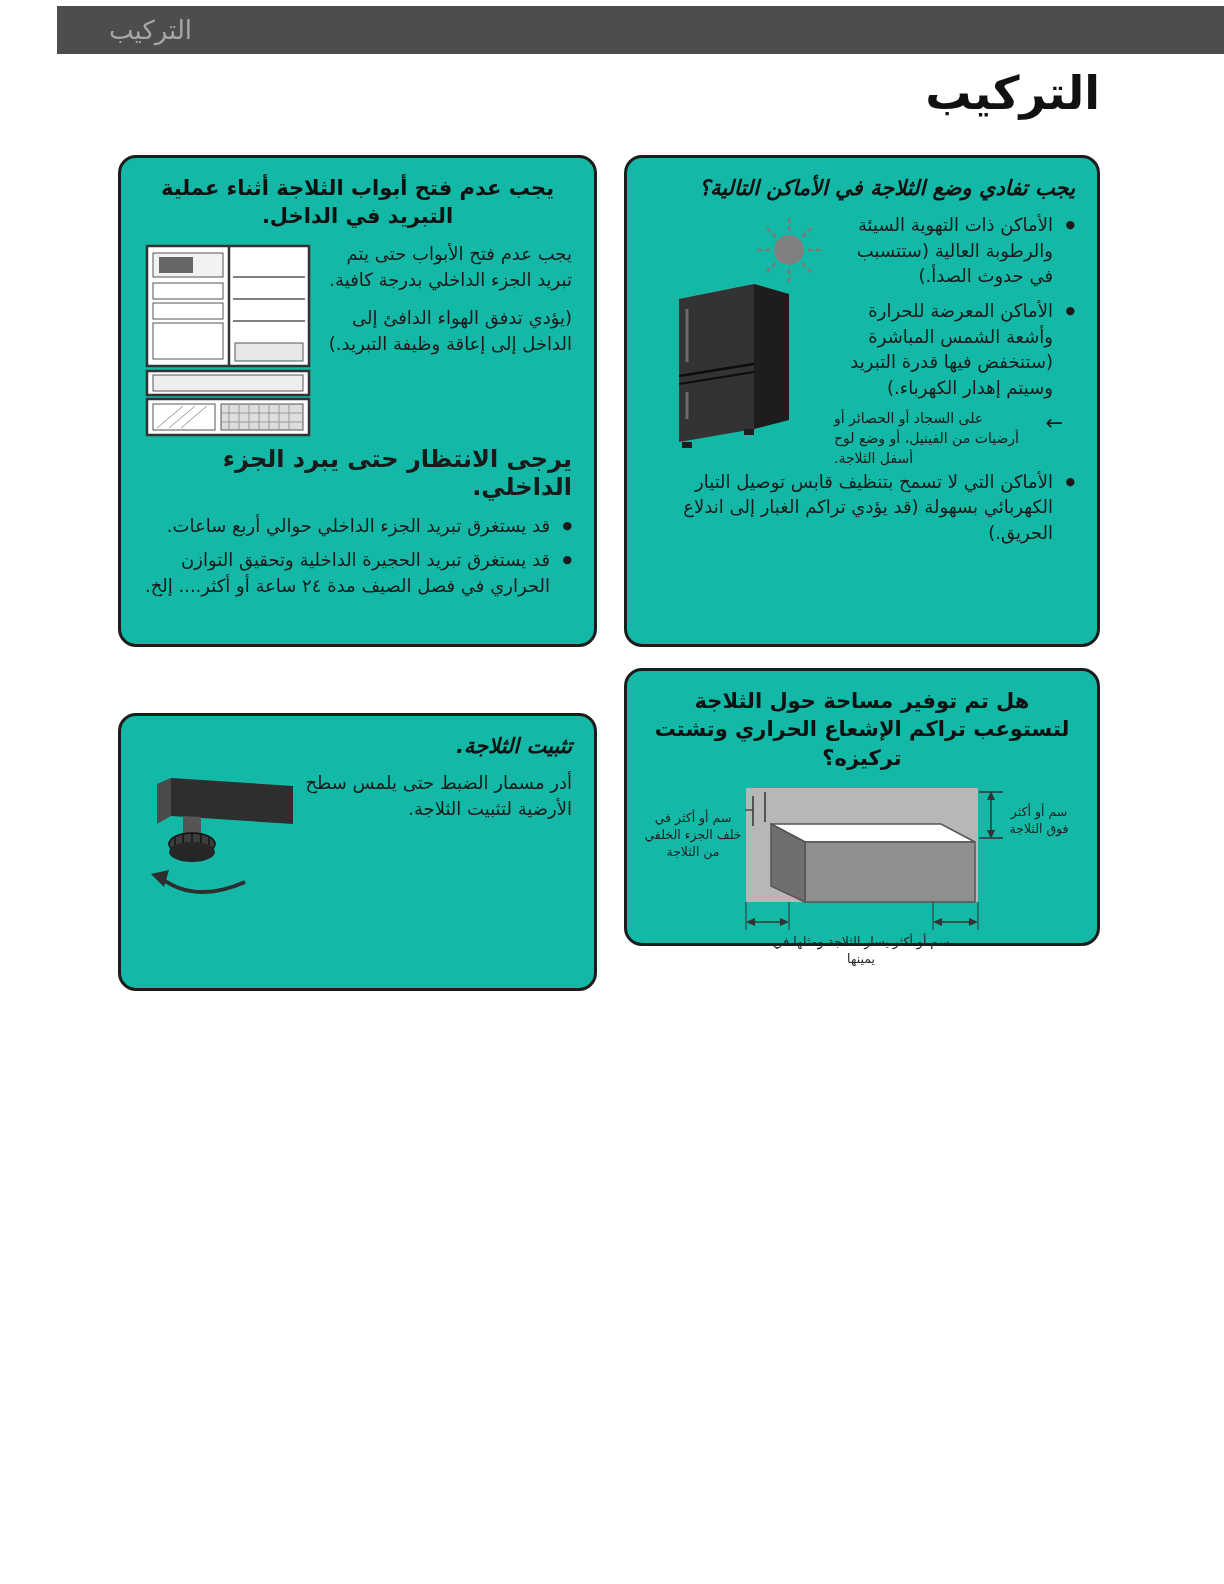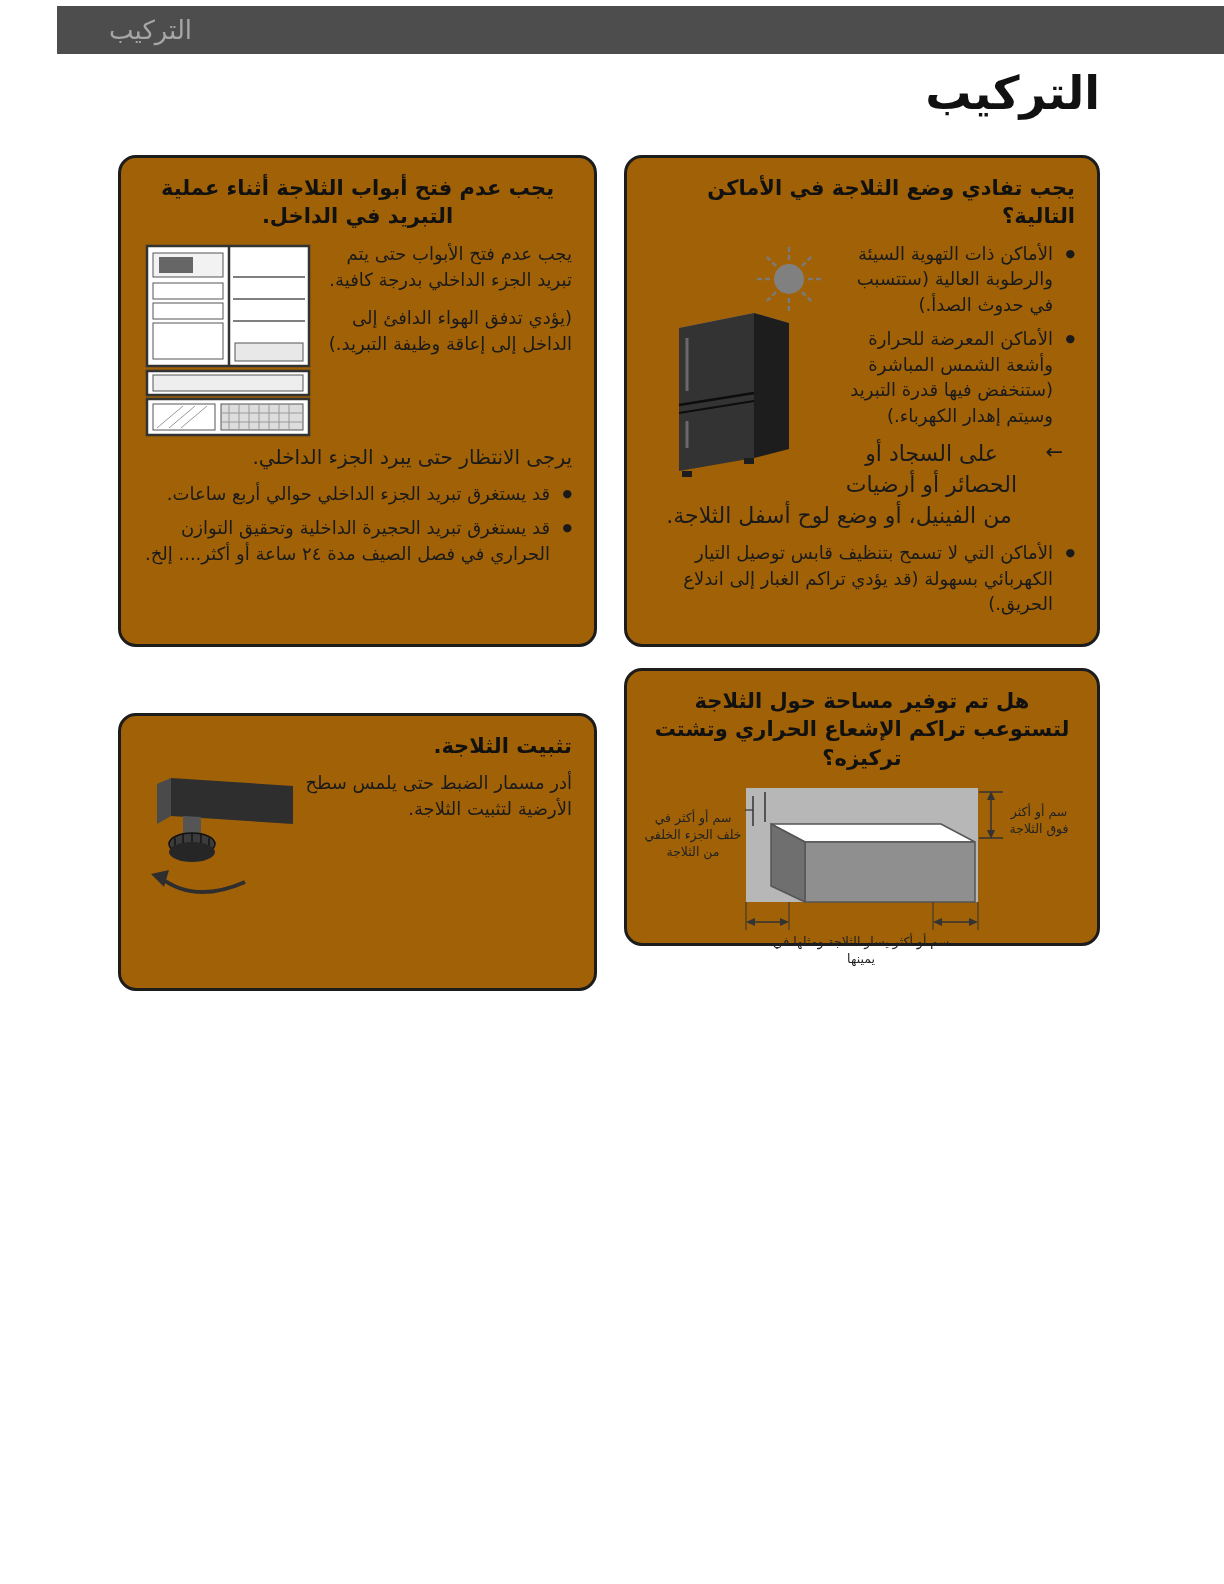--- a/index.html
+++ b/index.html
@@ -9,39 +9,39 @@
   .page { position: relative; width: 1224px; height: 1584px; background: #ffffff; overflow: hidden; margin: 0 auto; }
 
   
   .header-bar { position: absolute; top: 6px; left: 57px; right: 0; height: 48px; background: #4d4d4d; display: flex; align-items: center; }
   .header-label { color: #a6a6a6; font-size: 26px; margin-left: 52px; direction: rtl; }
 
   
   .page-title { position: absolute; top: 66px; right: 124px; font-size: 46px; font-weight: bold; direction: rtl; color: #111; }
 
   
-  .box { position: absolute; border: 3px solid #1c1c1c; border-radius: 18px; background: #a16207; padding: 16px 22px; direction: rtl; }
+  .box { position: absolute; border: 3px solid #1c1c1c; border-radius: 18px; background: #14b8a6; padding: 16px 22px; direction: rtl; }
   #box-avoid   { left: 624px; top: 155px; width: 476px; height: 492px; }
   #box-noopen  { left: 118px; top: 155px; width: 479px; height: 492px; }
   #box-space   { left: 624px; top: 668px; width: 476px; height: 278px; }
   #box-fix     { left: 118px; top: 668px; width: 479px; height: 278px; margin-top: 45px; }
 
   .box-title { font-size: 21px; font-weight: bold; line-height: 1.35; margin-bottom: 10px; color: #111; }
   .box-title.center { text-align: center; }
-  .box-title.right  { text-align: right; }
+  .box-title.right  { text-align: right; font-style: italic; }
 
   .box-body { position: relative; }
 
   .para { font-size: 18px; line-height: 1.45; text-align: right; margin-bottom: 12px; }
-  .subtitle { font-size: 20px; font-weight: normal; text-align: right; clear: both; margin: 6px 0 12px 0; }
+  .subtitle { font-size: 24px; font-weight: bold; text-align: right; clear: both; margin: 6px 0 12px 0; }
 
   .bullet-item { position: relative; padding-right: 22px; margin-bottom: 9px; font-size: 18px; line-height: 1.42; text-align: right; }
   .bullet-item::before { content: "●"; position: absolute; right: 0; top: 5px; font-size: 11px; color: #1a1a1a; }
 
-  .arrow-note { position: relative; padding-right: 46px; margin-bottom: 9px; font-size: 22px; line-height: 1.42; text-align: center; }
+  .arrow-note { position: relative; padding-right: 46px; font-size: 14px; line-height: 1.42; text-align: left; }
   .arrow-note::before { content: "←"; position: absolute; right: 12px; top: 0; font-size: 21px; color: #1a1a1a; }
 
   
   .illus { float: left; margin: 2px 10px 6px 0; }
   .illus svg { display: block; }
 
   
   .diagram { position: relative; width: 434px; height: 196px; margin-top: 8px; direction: ltr; }
   .diagram svg { position: absolute; left: 0; top: 0; }
   .diagram-label { position: absolute; font-size: 12.5px; line-height: 1.35; direction: rtl; text-align: center; color: #222; }

